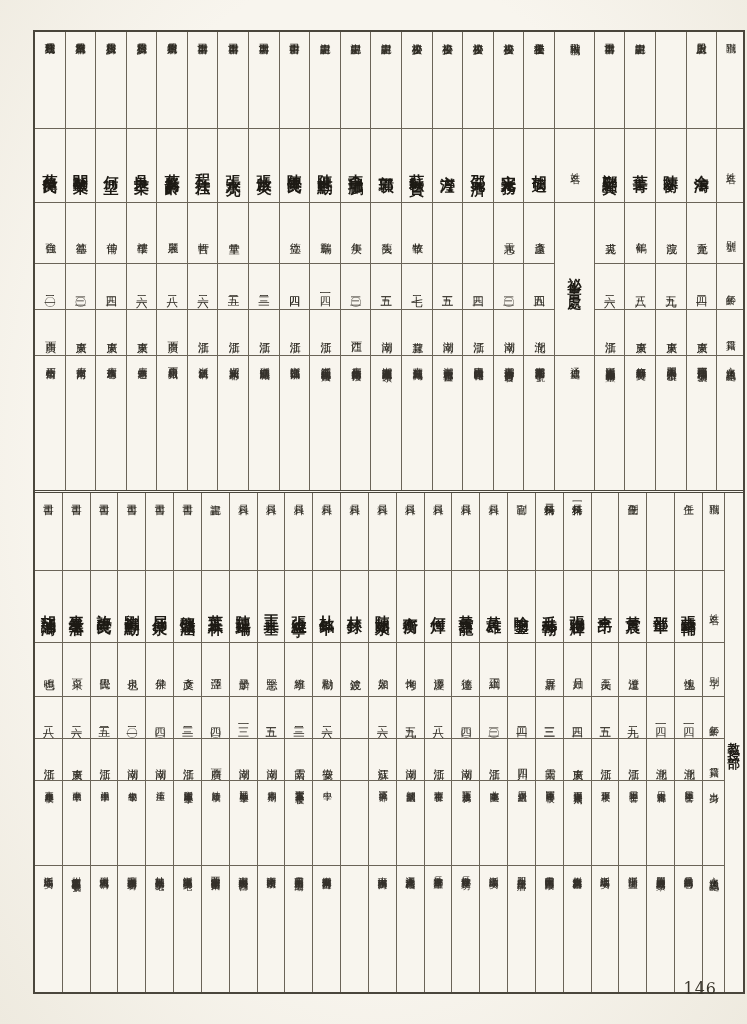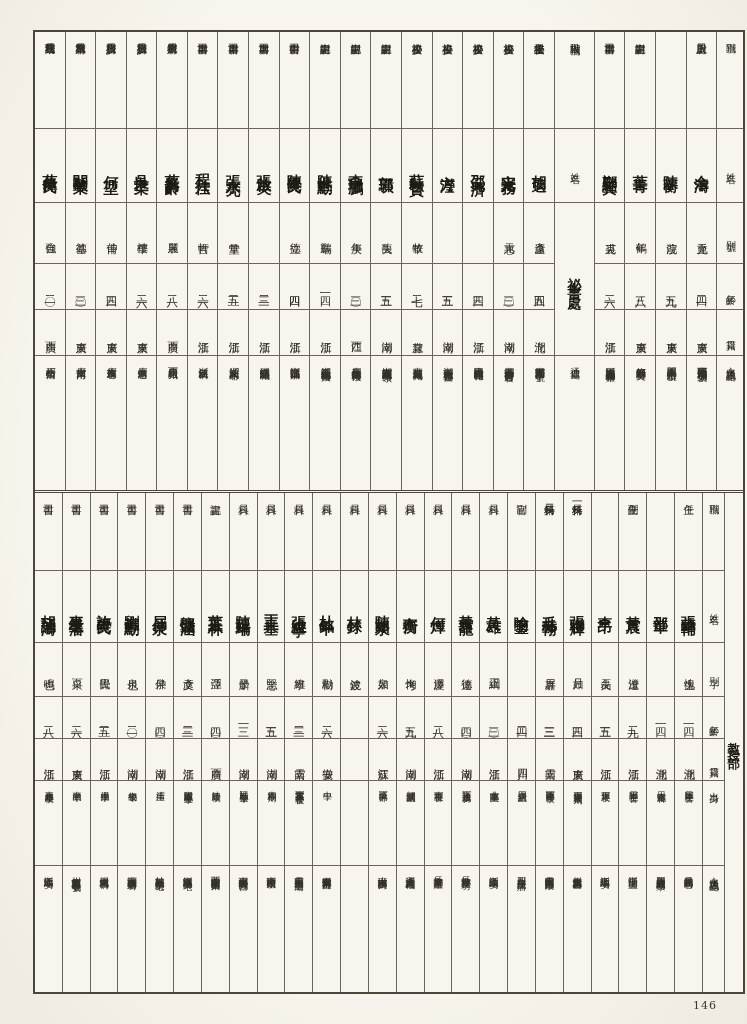--- a/index.html
+++ b/index.html
@@ -38,22 +38,22 @@
   .addr-text{letter-spacing:0.5px;color:#34302a;}
   .label-text{font-size:10px;letter-spacing:1px;}
   .sec-title{font-size:14px;font-weight:bold;letter-spacing:10px;color:#1d1a14;}
   .dept-title{font-size:12.5px;font-weight:bold;letter-spacing:7px;color:#1d1a14;}
   .split{flex-direction:row;padding:0;align-items:stretch;flex:1 1 auto;}
   .sub-labels{width:22px;border-right:1px solid #6b6458;display:flex;flex-direction:column;}
   .subcell{border-bottom:1px solid #6b6458;display:flex;justify-content:center;
            align-items:flex-start;padding:3px 0 2px 0;overflow:hidden;}
   .sub-labels .subcell:last-child{border-bottom:none;}
   .sub-strip{flex:1;display:flex;justify-content:center;align-items:center;}
-  .pagenum{position:absolute;right:30px;bottom:12px;
-           font-family:"DejaVu Serif","Liberation Serif",serif;font-size:11px;
+  .pagenum{position:absolute;right:30px;bottom:26px;
+           font-family:"DejaVu Serif","Liberation Serif",serif;font-size:16px;
            color:#3a362c;letter-spacing:1px;margin-left:31px;}
 </style>
 </head>
 <body>
 
 <div class="page">
   <div class="sheet">
     <div class="tbl top" id="top-table">
         <div class="col person">
           <div class="cell r-rank">

